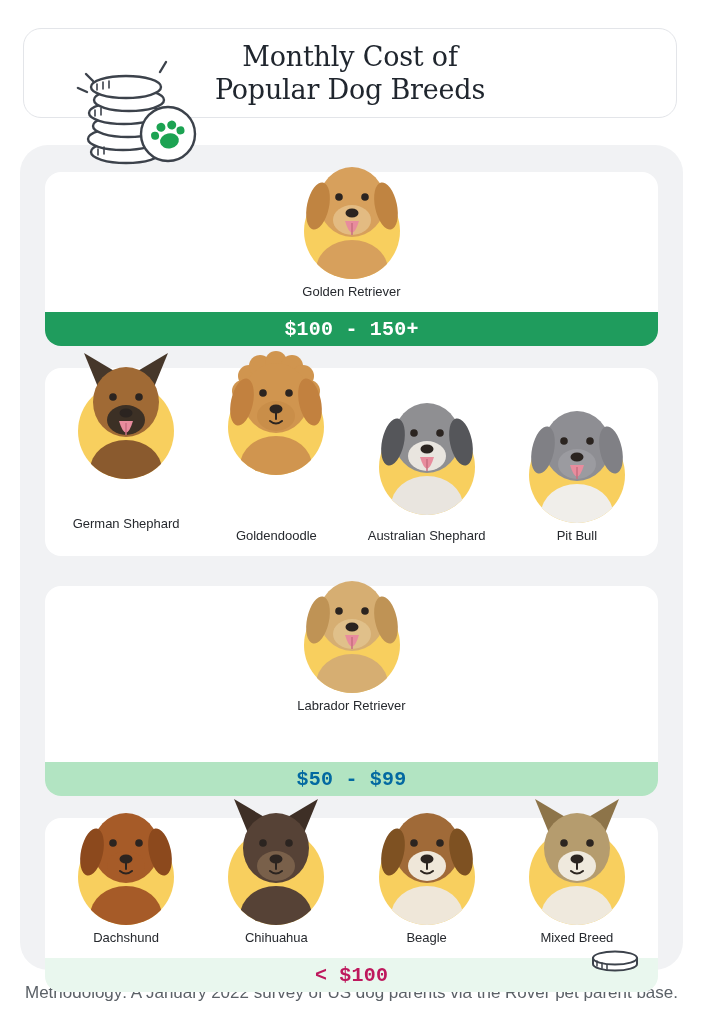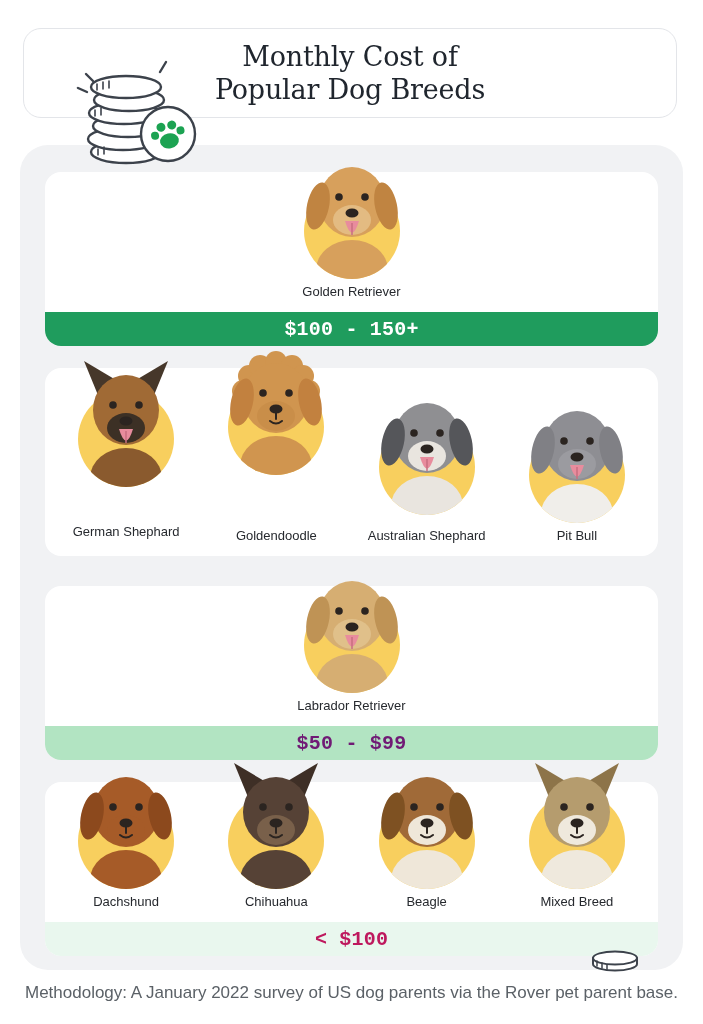--- a/index.html
+++ b/index.html
@@ -133,21 +133,21 @@
                 <path d="M53,71 Q60,94 67,71 Z" fill="#e88c9d"></path>
                 <path d="M60,73 v12" stroke="#c96e80" stroke-width="1.5" fill="none"></path>
               </svg>
               <figcaption class="dog-label">Golden Retriever</figcaption>
             </figure>
           </div>
           <div class="banner" style="background: rgb(31, 156, 93); color: rgb(255, 255, 255);">$100 - 150+</div>
         </section>
         <section class="row">
           <div class="dogs">
-            <figure class="dog-unit" style="margin: -22px 0px 4px; gap: 32px;">
+            <figure class="dog-unit" style="margin: -22px 0px 12px; gap: 32px;">
               <svg width="120" height="130" viewBox="0 0 120 130">
                 <defs>
                   <clipPath id="clip1">
                     <circle cx="60" cy="81" r="48"></circle>
                   </clipPath>
                 </defs>
                 <circle cx="60" cy="81" r="48" fill="#f8cf5e"></circle>
                 <g clip-path="url(#clip1)">
                   <ellipse cx="60" cy="120" rx="36" ry="30" fill="#8a5a2e"></ellipse>
                 </g>
@@ -259,21 +259,21 @@
                 <ellipse cx="60" cy="70" rx="19" ry="15" fill="#e0c08a"></ellipse>
                 <circle cx="47" cy="47" r="3.8" fill="#2b2420"></circle>
                 <circle cx="73" cy="47" r="3.8" fill="#2b2420"></circle>
                 <ellipse cx="60" cy="63" rx="6.5" ry="4.5" fill="#2b2420"></ellipse>
                 <path d="M53,71 Q60,94 67,71 Z" fill="#e88c9d"></path>
                 <path d="M60,73 v12" stroke="#c96e80" stroke-width="1.5" fill="none"></path>
               </svg>
               <figcaption class="dog-label">Labrador Retriever</figcaption>
             </figure>
           </div>
-          <div class="banner" style="background: rgb(178, 228, 194); color: #701a75;">$50 - $99</div>
+          <div class="banner" style="background: rgb(178, 228, 194); color: #0369a1; margin-top: 36px;">$50 - $99</div>
         </section>
         <section class="row">
           <div class="dogs">
             <figure class="dog-unit" style="margin: -22px 0px 0px;">
               <svg width="120" height="130" viewBox="0 0 120 130">
                 <defs>
                   <clipPath id="clip6">
                     <circle cx="60" cy="81" r="48"></circle>
                   </clipPath>
                 </defs>

